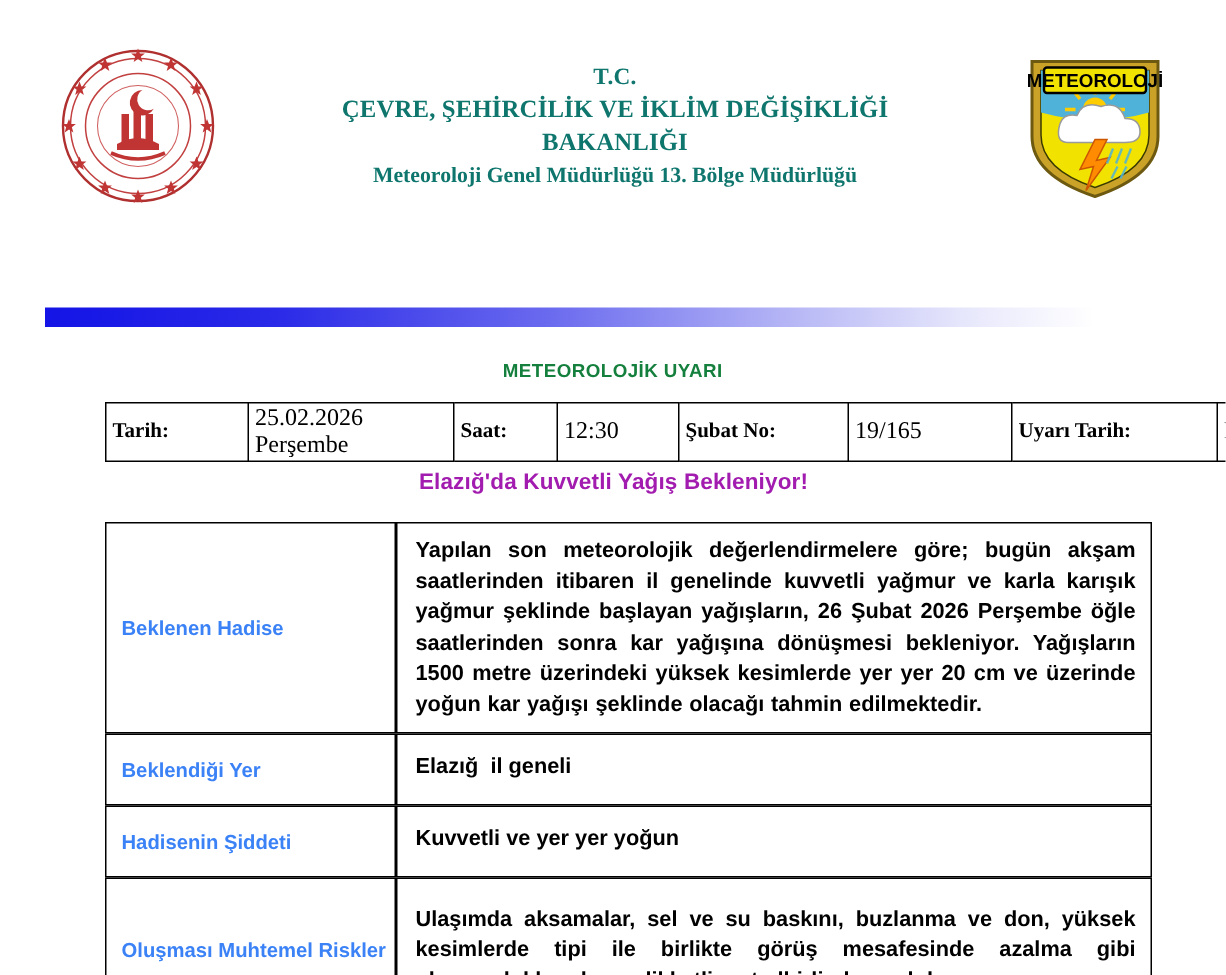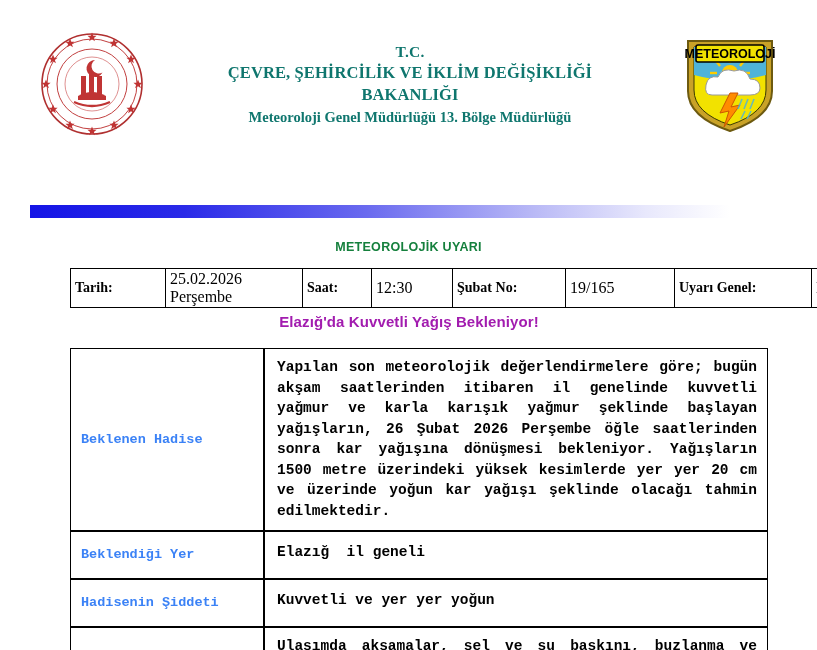--- a/index.html
+++ b/index.html
@@ -136,21 +136,21 @@
     left: 70px;
     top: 348px;
     width: 698px;
     border-collapse: separate;
     border-spacing: 0;
     table-layout: fixed;
   }
   .main-table td {
     border: 1.5px solid #000000;
     vertical-align: middle;
-    font-family: Liberation Mono, monospace;
+    font-family: Liberation Sans, sans-serif;
   }
   .mt-label {
     width: 182px;
     padding: 6px 0 6px 10px;
     color: #3b82f6;
     font-weight: bold;
     font-size: 13.5px;
     line-height: 1.45;
   }
   .mt-value {
@@ -275,21 +275,21 @@
         <tr>
       <td class="info-label c-tarih">Tarih:</td>
       <td class="info-value c-tarihv">
         <div>25.02.2026</div>
         <div>Perşembe</div>
       </td>
       <td class="info-label c-saat">Saat:</td>
       <td class="info-value c-saatv">12:30</td>
       <td class="info-label c-uno">Şubat No:</td>
       <td class="info-value c-unov">19/165</td>
-      <td class="info-label c-ukod">Uyarı Genel:</td>
+      <td class="info-label c-ukod">Uyarı Tarih:</td>
       <td class="info-value c-ukodv">Normal</td>
     </tr>
   </tbody>
     </table>
 
   <div class="red-headline">Elazığ'da Kuvvetli Yağış Bekleniyor!</div>
 
   <table class="main-table">
     <tbody>
         <tr class="row-tall">

